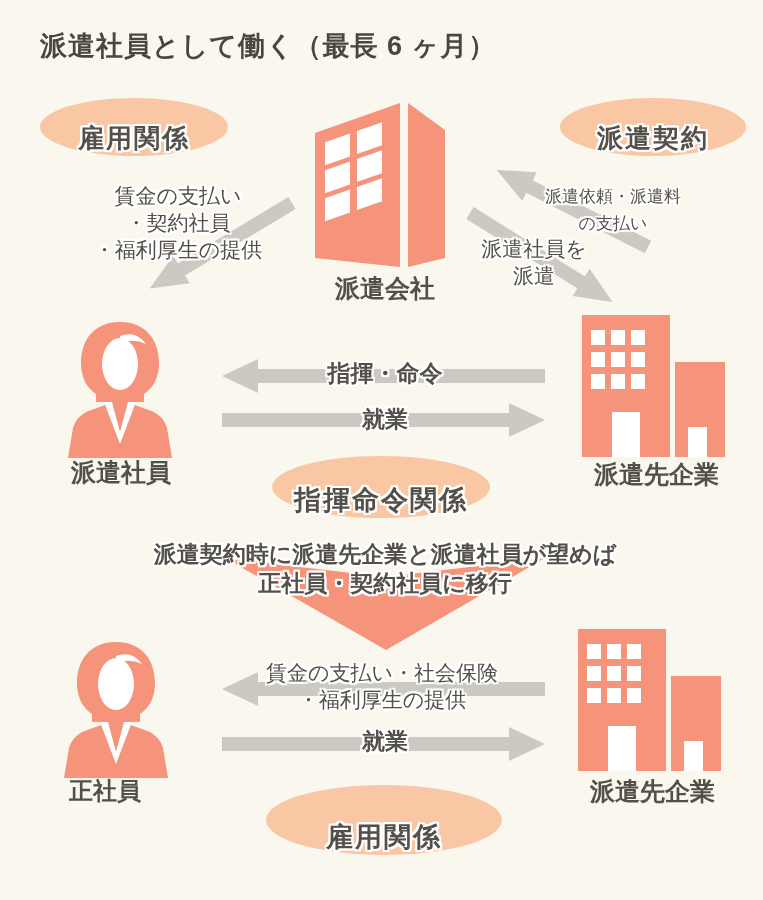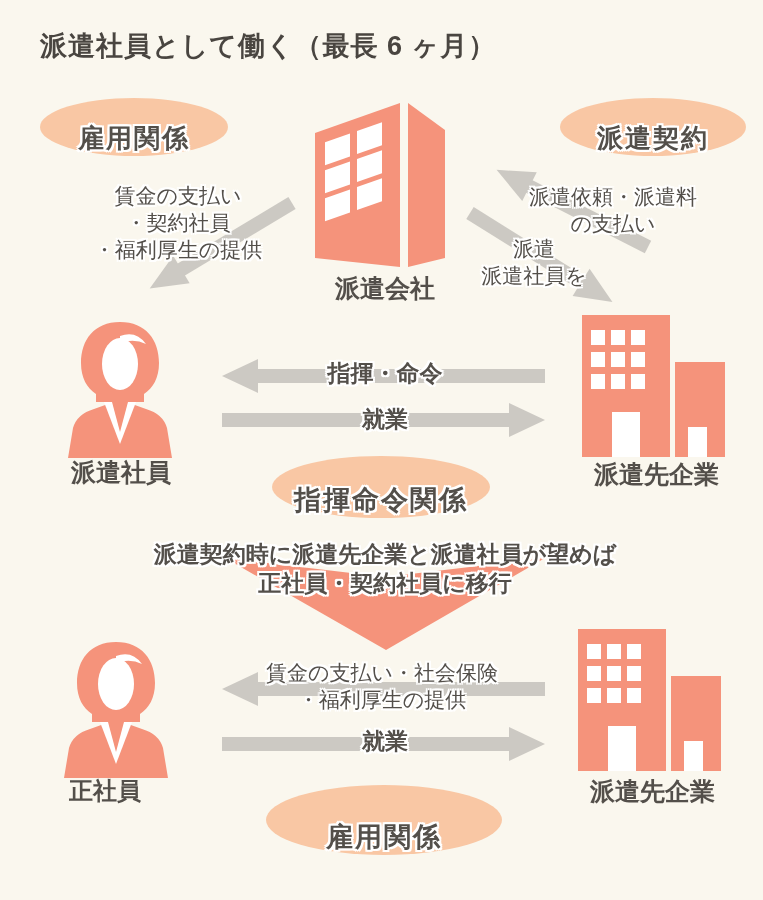--- a/index.html
+++ b/index.html
@@ -17,21 +17,21 @@
   .salmon-fill{fill:var(--salmon);}
   .gray-fill{fill:var(--arrow-gray);}
   .white-fill{fill:#FFFFFF;}
   .title{position:absolute;left:40px;top:28px;margin:0;font-size:27px;font-weight:bold;color:#494540;letter-spacing:1px;}
   .badge{position:absolute;background:var(--oval-fill);border-radius:50%;display:flex;align-items:flex-end;justify-content:center;font-size:26px;font-weight:bold;color:var(--text-dark);letter-spacing:2px;}
   .outline{text-shadow:-2px -2px 0 #fff,0 -2px 0 #fff,2px -2px 0 #fff,-2px 0 0 #fff,2px 0 0 #fff,-2px 2px 0 #fff,0 2px 0 #fff,2px 2px 0 #fff;}
   .lbl{position:absolute;color:var(--text-dark);text-align:center;}
   .lbl .line{display:block;}
 
   .pos-wages-top{left:72px;top:182px;width:212px;font-size:21px;line-height:27px;}
-  .pos-dispatch-request{left:500px;top:183px;width:226px;font-size:21px;line-height:27px;}
+  .pos-dispatch-request{left:500px;top:183px;width:226px;font-size:17px;line-height:27px;}
   .pos-dispatch-send{left:444px;top:235px;width:180px;font-size:21px;line-height:27px;}
   .pos-dispatch-company{left:305px;top:272px;width:160px;font-size:25px;font-weight:600;}
   .pos-dispatch-worker{left:51px;top:456px;width:140px;font-size:25px;font-weight:600;}
   .pos-client-mid{left:584px;top:458px;width:145px;font-size:25px;font-weight:600;}
   .pos-command{left:272px;top:358px;width:226px;font-size:23px;font-weight:bold;}
   .pos-work-mid{left:272px;top:404px;width:226px;font-size:23px;font-weight:bold;}
   .pos-transition{left:105px;top:540px;width:560px;font-size:23px;font-weight:bold;line-height:29px;}
   .pos-wages-bottom{left:252px;top:659px;width:260px;font-size:21px;line-height:27px;}
   .pos-work-bottom{left:272px;top:726px;width:226px;font-size:23px;font-weight:bold;}
   .pos-regular-worker{left:30px;top:776px;width:150px;font-size:24px;line-height:30px;font-weight:600;}
@@ -168,22 +168,22 @@
     <span class="line">・契約社員</span>
     <span class="line">・福利厚生の提供</span>
   </div>
 
   <div class="lbl outline pos-dispatch-request">
     <span class="line">派遣依頼・派遣料</span>
     <span class="line">の支払い</span>
   </div>
 
   <div class="lbl outline pos-dispatch-send">
+    <span class="line">派遣社員を</span>
     <span class="line">派遣</span>
-    <span class="line">派遣社員を</span>
   </div>
 
   <div class="lbl outline pos-command">指揮・命令</div>
   <div class="lbl outline pos-work-mid">就業</div>
 
   <div class="lbl outline pos-transition">
     <span class="line">派遣契約時に派遣先企業と派遣社員が望めば</span>
     <span class="line">正社員・契約社員に移行</span>
   </div>
 

